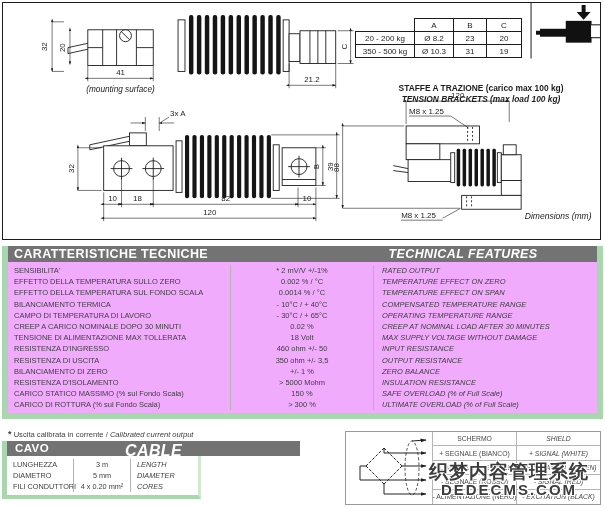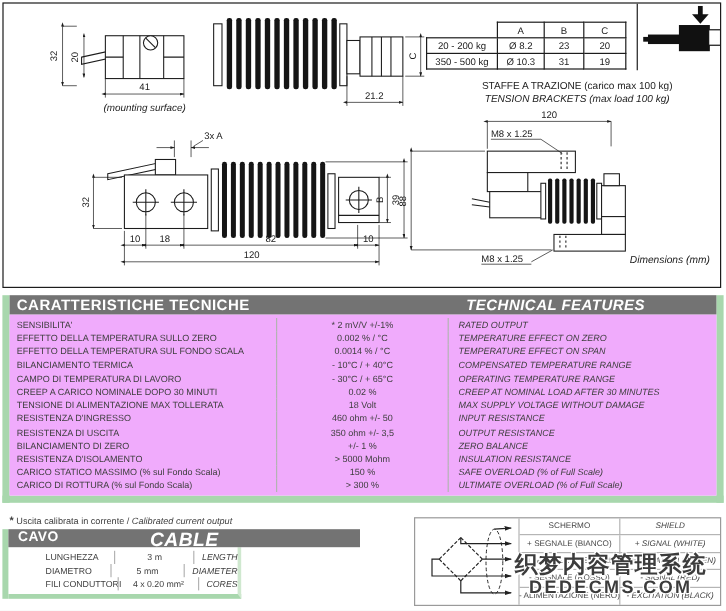--- a/index.html
+++ b/index.html
@@ -9,21 +9,21 @@
   
   #drawbox{left:2px;top:2px;width:599px;height:238px;border:1px solid #1c1c1c;box-sizing:border-box;}
   svg text{font-family:"Liberation Sans", sans-serif;fill:#1c1c1c;}
   
   #sizetable{left:352px;top:15px;border-collapse:collapse;font-size:8px;color:#1c1c1c;}
   #sizetable td{border:1px solid #1c1c1c;text-align:center;height:12px;padding:0 3px;}
   #sizetable td.blank{border:none;}
   #sizetable td.rowlab{width:52px;}
   #sizetable td.ca{width:32px;} #sizetable td.cb{width:26px;} #sizetable td.cc{width:28px;}
   
-  .bracketnote{left:358px;top:63px;width:240px;text-align:center;font-size:8.4px;line-height:11px;color:#1c1c1c;}
+  .bracketnote{left:358px;top:80px;width:240px;text-align:center;font-size:8.4px;line-height:11px;color:#1c1c1c;font-weight:bold;}
   .bracketnote .en{font-style:italic;}
   
   #spec{left:2px;top:246px;width:601px;box-sizing:border-box;
         border-left:6px solid #a8d7ad;border-right:6px solid #a8d7ad;border-bottom:6px solid #a8d7ad;}
   .greenbar{background:#737373;height:16px;position:relative;}
   .greenbar .hit{position:absolute;left:6px;top:1px;font-size:12.5px;font-weight:bold;color:#fff;letter-spacing:.4px;}
   .greenbar .hen{position:absolute;left:320px;width:270px;text-align:center;top:1px;font-size:12.5px;
                  font-weight:bold;font-style:italic;color:#fff;letter-spacing:.4px;}
   #specbody{background:#f0abfc;padding-top:3px;padding-bottom:3px;}
   .sr{display:flex;height:11.2px;align-items:center;font-size:7.5px;color:#3e3e3e;}
@@ -35,23 +35,23 @@
   #footnote{left:8px;top:429px;font-size:7.6px;color:#3e3e3e;}
   #footnote .mk{font-weight:bold;font-size:9px;}
   #footnote .en{font-style:italic;}
   
   #cable{left:2px;top:441px;width:298px;box-sizing:border-box;border-left:5px solid #a8d7ad;}
   #cable .greenbar{height:15px;padding-left:48px;}
   #cable .hit{left:8px;top:1px;font-size:11.5px;}
   #cable .hen{left:118px;width:70px;top:1px;font-size:16px;text-align:left;}
   #cablebody{width:194px;border-right:3px solid #cfe8cf;border-bottom:4px solid #a8d7ad;
              box-sizing:border-box;padding-top:3px;padding-bottom:3px;}
-  .cr{display:flex;height:11px;align-items:center;font-size:7.3px;color:#3e3e3e;padding-left:25px;}
+  .cr{display:flex;height:11px;align-items:center;font-size:7.3px;color:#3e3e3e;}
   .cr .k1{width:66px;padding-left:6px;box-sizing:border-box;white-space:nowrap;}
-  .cr .k2{width:70px;text-align:center;border-left:1px solid #b3b3b3;border-right:1px solid #b3b3b3;
+  .cr .k2{width:58px;text-align:center;border-left:1px solid #b3b3b3;border-right:1px solid #b3b3b3;
           box-sizing:border-box;align-self:stretch;display:flex;align-items:center;justify-content:center;}
   .cr .k3{flex:1;padding-left:6px;font-style:italic;white-space:nowrap;}
   
   #wiring{left:345px;top:431px;width:256px;height:74px;border:1px solid #9a9a9a;box-sizing:border-box;}
   #wtable{position:absolute;left:86px;top:0;width:168px;height:72px;border-left:1px solid #b5b5b5;box-sizing:border-box;}
   .wr{display:flex;height:14.4px;box-sizing:border-box;border-bottom:1px solid #b5b5b5;font-size:6.8px;color:#474747;}
   .wr:last-child{border-bottom:none;}
   .wr .wa{width:84px;display:flex;align-items:center;justify-content:center;border-right:1px solid #b5b5b5;
           box-sizing:border-box;white-space:nowrap;}
   .wr .wb{flex:1;display:flex;align-items:center;justify-content:center;font-style:italic;white-space:nowrap;}

